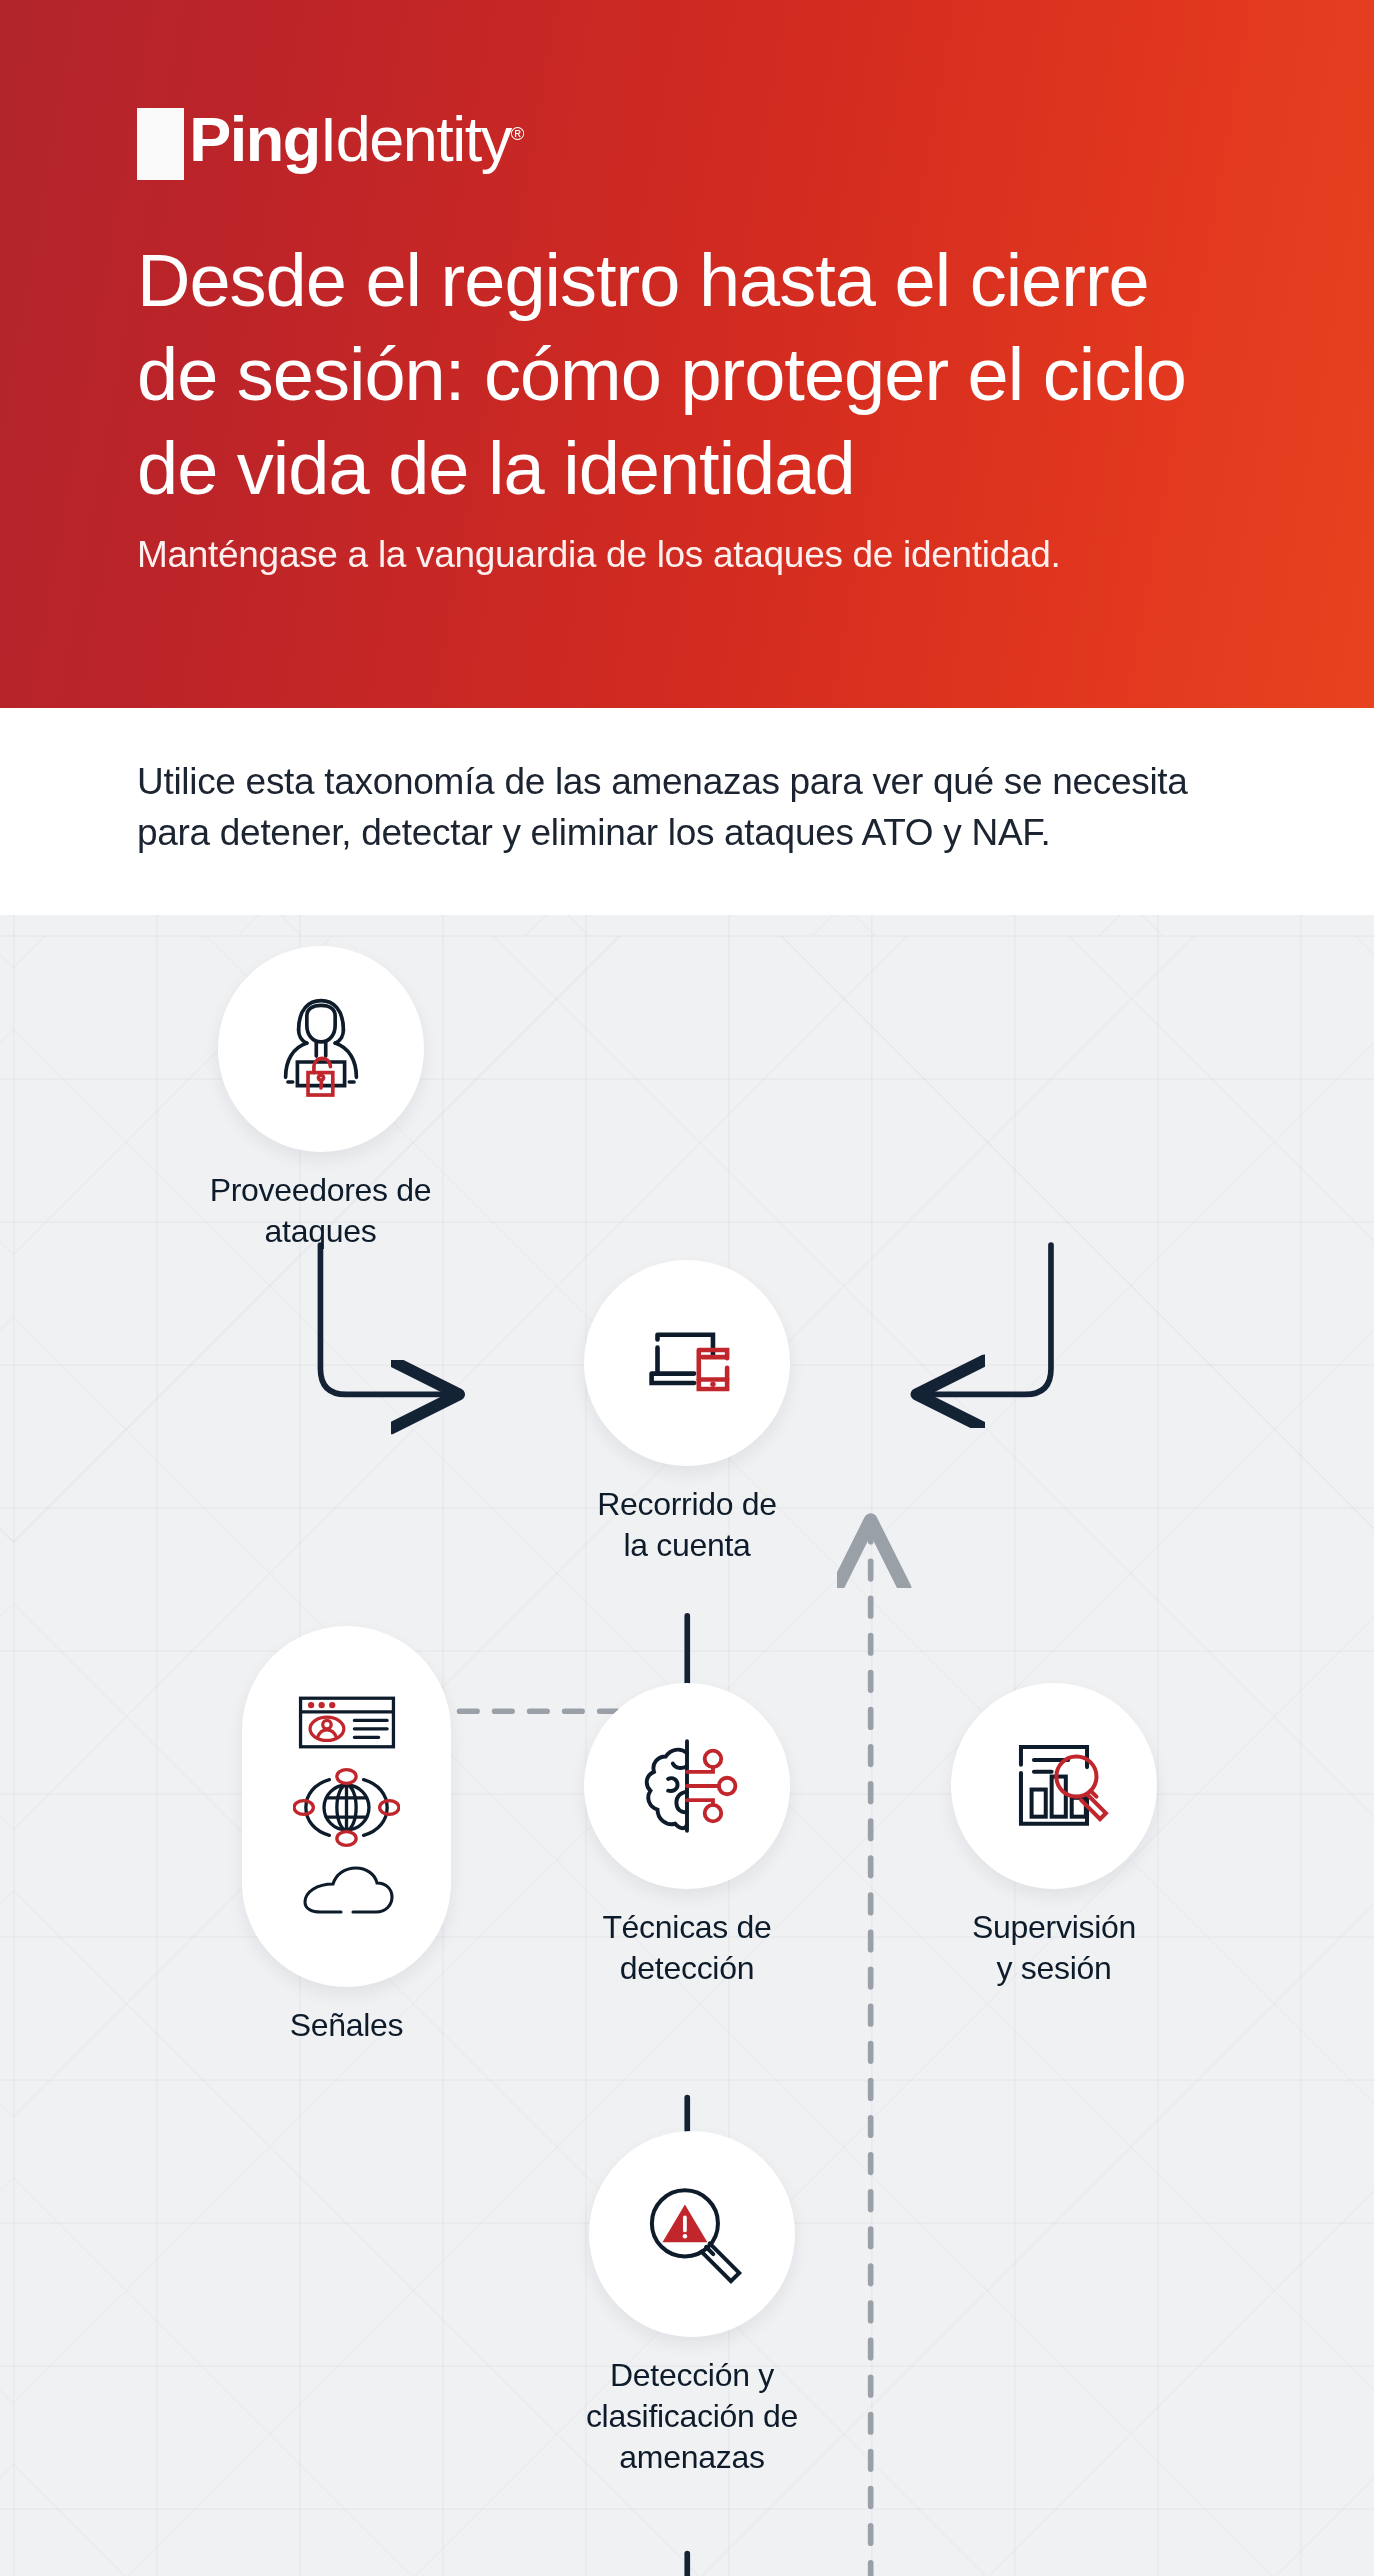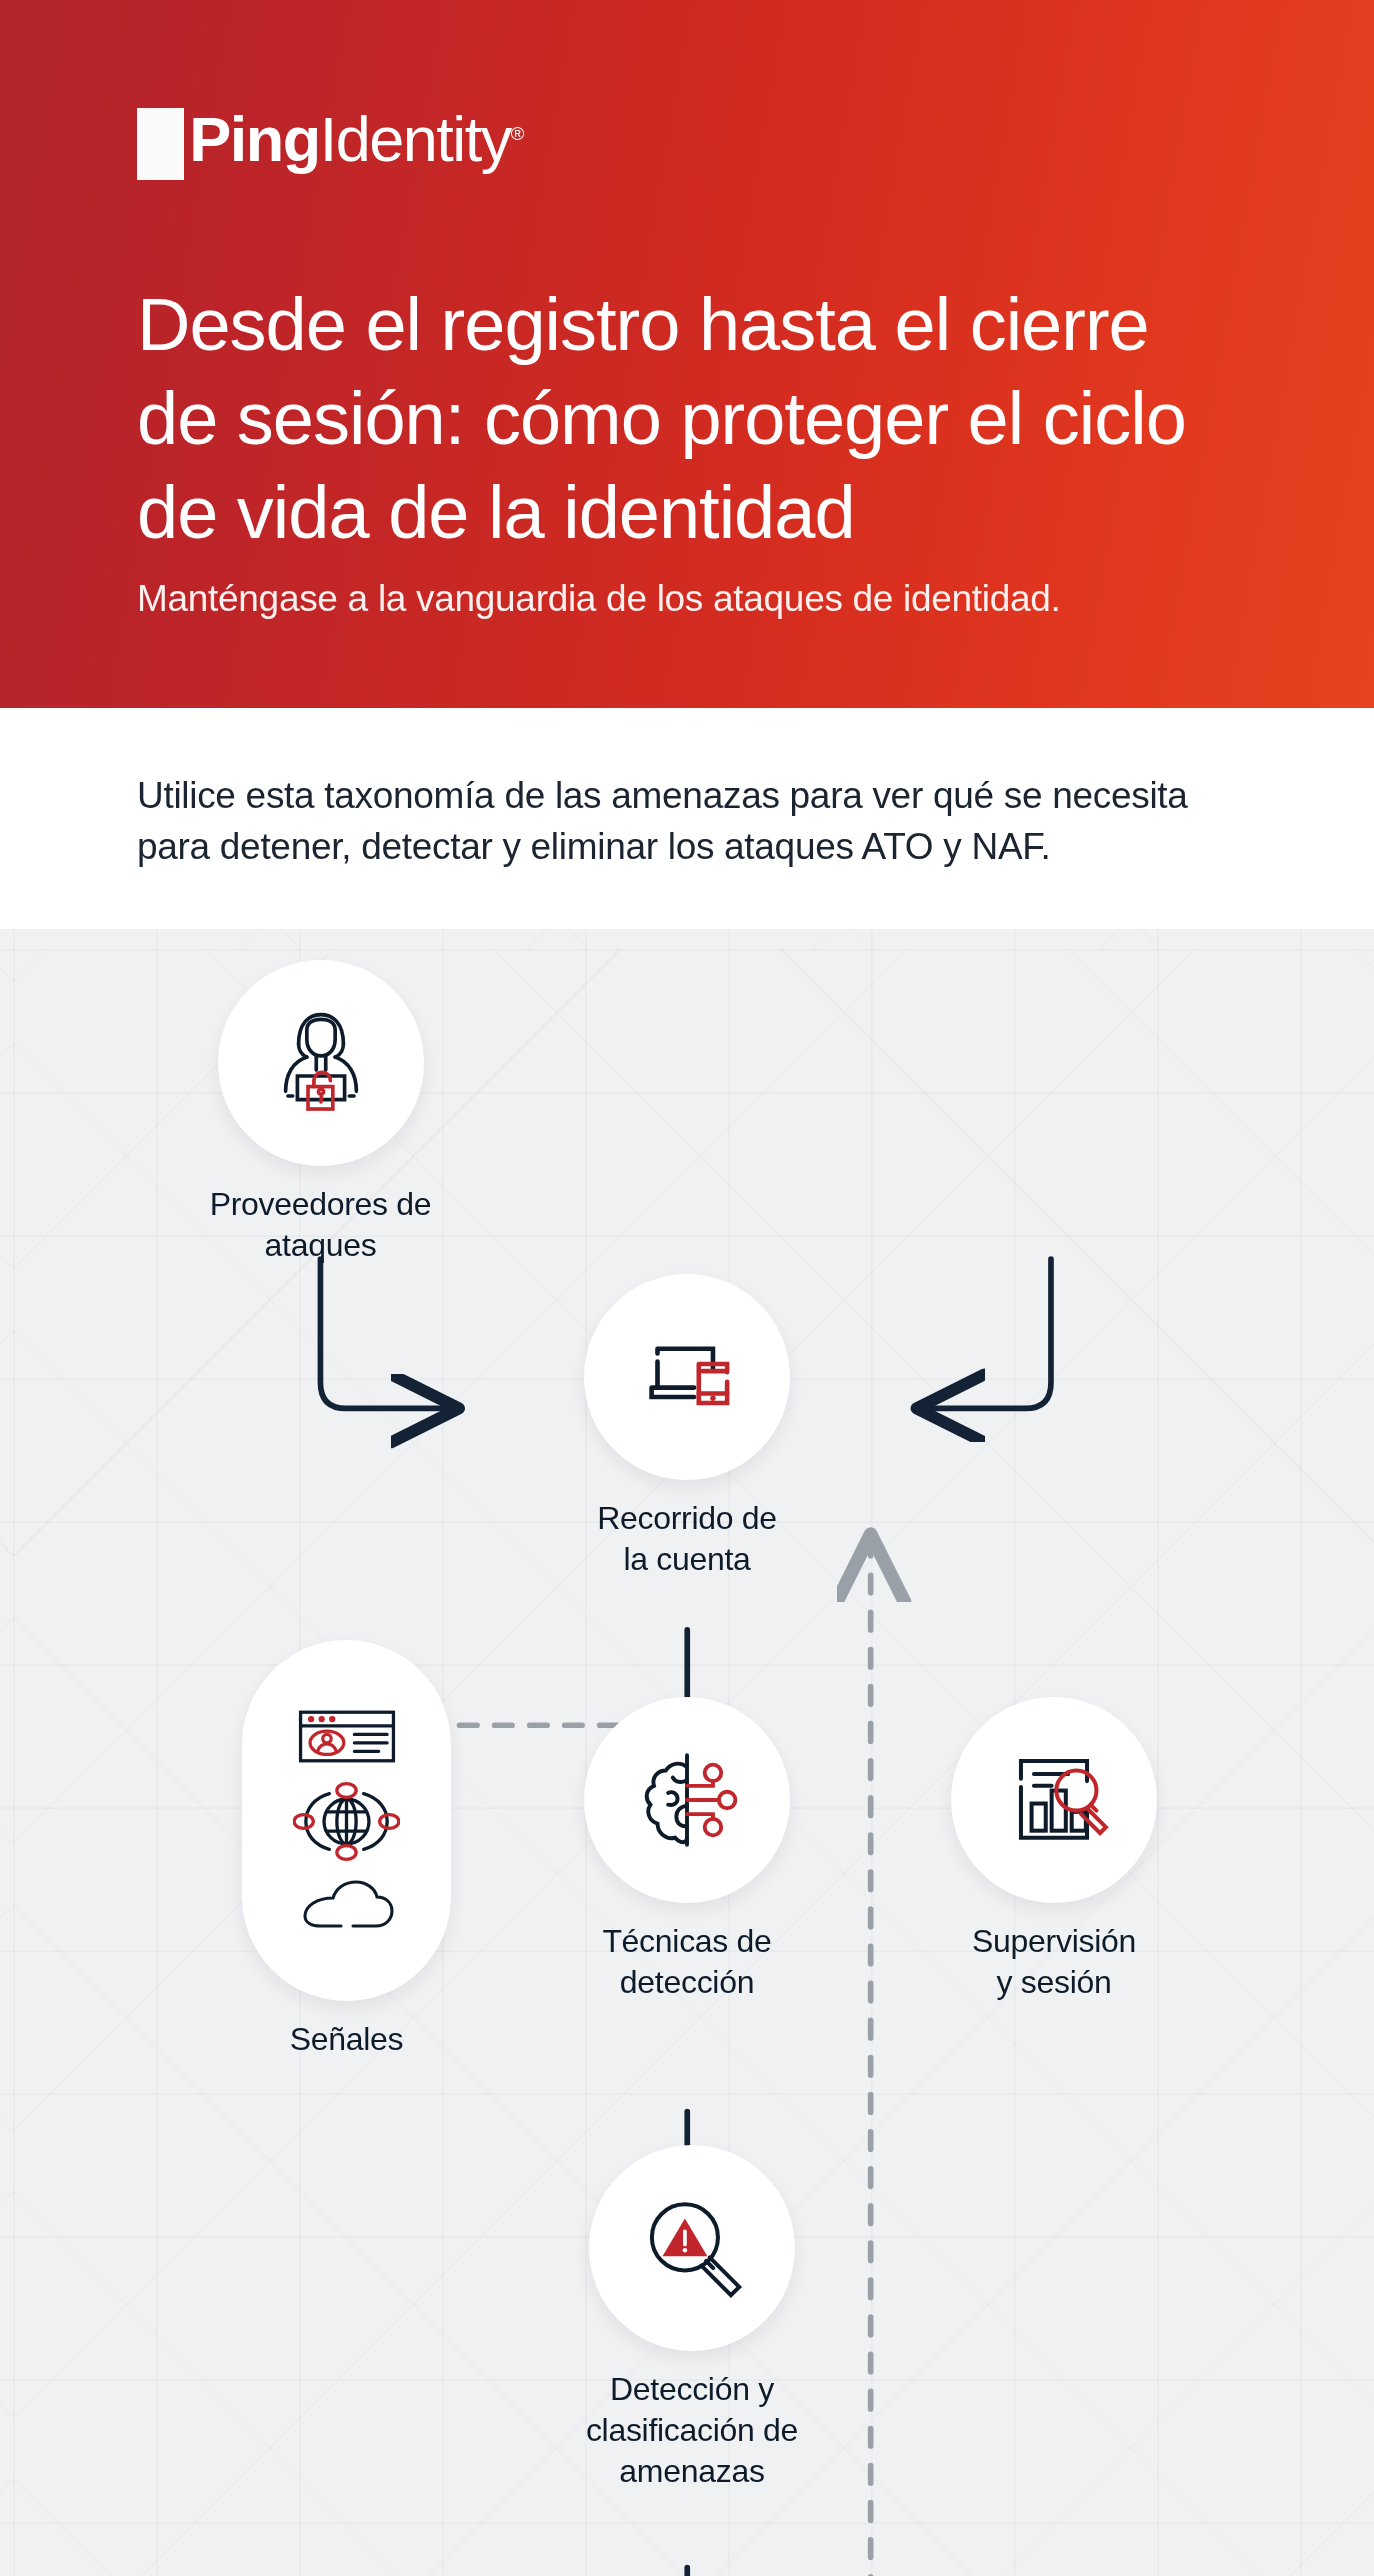--- a/index.html
+++ b/index.html
@@ -25,31 +25,31 @@
   }
   .logo-text {
     color:#fff; font-size:63px; line-height:64px; letter-spacing:-1.5px;
     white-space:nowrap; font-family:"Liberation Sans", sans-serif;
     margin-left: 5.2px; position:relative; top:-1px;
   }
   .logo-text .b { font-weight:700; }
   .logo-text .l { font-weight:400;text-align:center; }
   .logo-text .reg { font-size:18.5px; vertical-align: bottom; position:relative; top:-5.2px;}
   .hero-title {
-    margin-top: 98px;
+    margin-top: 54px;
     color:#fff; font-weight:300; font-size:74px; line-height:1.27;
     letter-spacing:-1px; max-width:1123px;
   }
   .hero-sub {
     margin-top: 18px; color:#fdf0ee; font-weight:300; font-size:37px; letter-spacing:-0.3px;
   }
 
   
   .intro {
-    background:#fff; padding: 62px 137px 57px 137px;
+    background:#fff; padding: 48px 137px 57px 137px;
   }
   .intro p { font-size:37px; line-height:1.38; font-weight:300; color:#1b2430; letter-spacing:-0.3px; }
 
   
   .diagram {
     position: relative;
     height: 2391px;
     background:#f0f1f3;
     overflow:hidden;
   }

